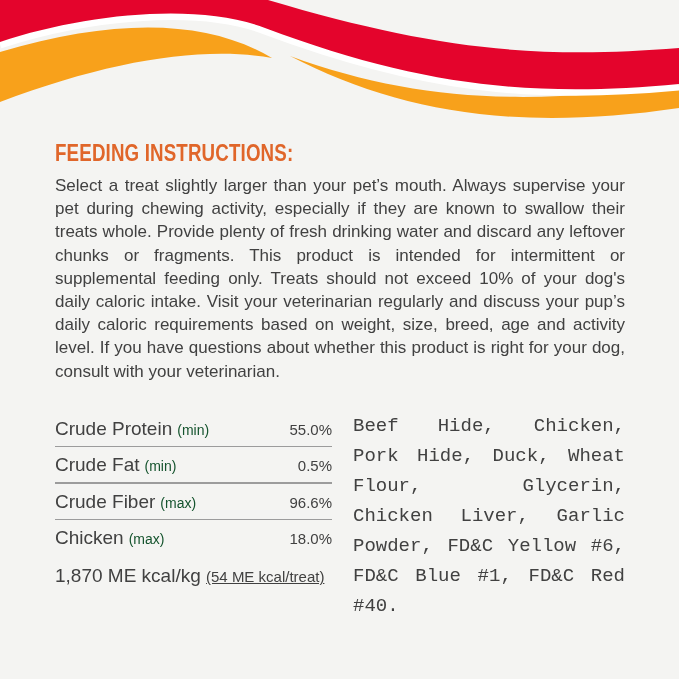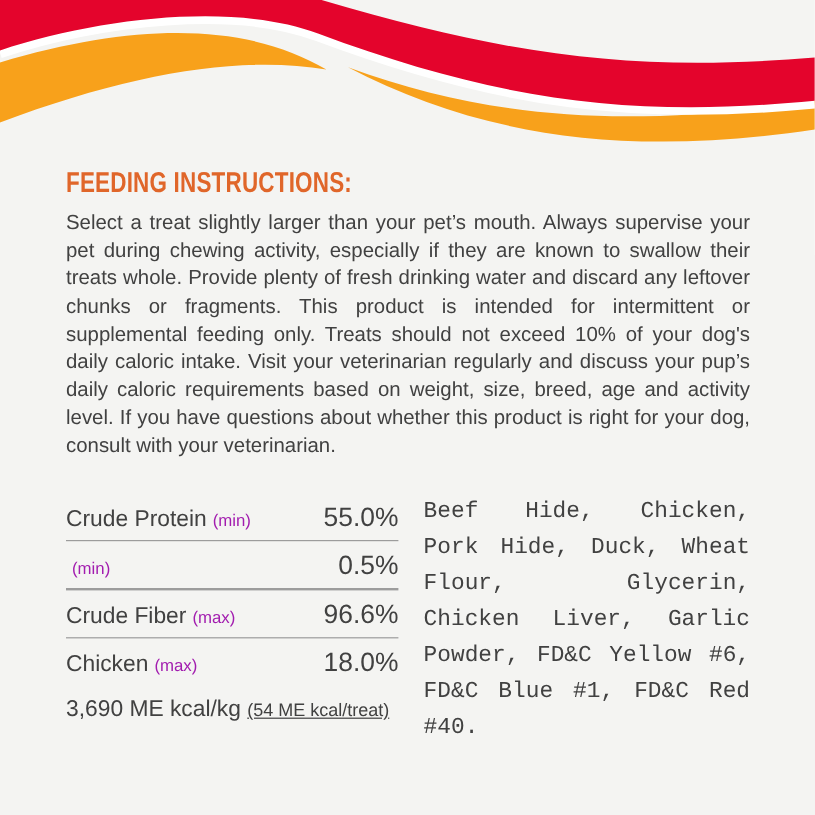--- a/index.html
+++ b/index.html
@@ -39,22 +39,22 @@
   .col-left{flex:0 0 277px;}
   .col-right{flex:1;margin-left:21px;}
   .ga-table{margin-top:10px;}
   .ga-row{
     display:flex;
     align-items:baseline;
     padding:7px 0 6px 0;
     font-size:19px;
     justify-content:center;
   }
-  .ga-row .qual{font-size:14px;margin-left:5px;color:#a21caf;}
-  .ga-row .val{margin-left:auto;font-size:22px;}
+  .ga-row .qual{font-size:14px;margin-left:5px;color:#14532d;}
+  .ga-row .val{margin-left:auto;font-size:15px;}
   .ga-divider{height:1.5px;background:#9c9c9c;border:0;margin:0;}
   .calorie-hd{margin-top:14px;}
   .calorie-line{
     margin-top:10px;
     font-size:19px;
     white-space:nowrap;
   }
   .calorie-line .small{font-size:15px;text-decoration:underline;}
   .ingredients-text{
     margin:10px 0 0 0;
@@ -94,20 +94,21 @@
         <div class="ga-table">
 
           <div class="ga-row">
             <span>Crude Protein</span>
             <span class="qual">(min)</span>
             <span class="val">55.0%</span>
           </div>
           <div class="ga-divider"></div>
 
           <div class="ga-row">
+            <span>Crude Fat</span>
             <span class="qual">(min)</span>
             <span class="val">0.5%</span>
           </div>
           <div class="ga-divider"></div>
 
           <div class="ga-row">
             <span>Crude Fiber</span>
             <span class="qual">(max)</span>
             <span class="val">96.6%</span>
           </div>
@@ -116,21 +117,21 @@
           <div class="ga-row">
             <span>Chicken</span>
             <span class="qual">(max)</span>
             <span class="val">18.0%</span>
           </div>
 
         </div>
 
 
         <div class="calorie-line">
-          <span>3,690 ME kcal/kg </span><span class="small">(54 ME kcal/treat)</span>
+          <span>1,870 ME kcal/kg </span><span class="small">(54 ME kcal/treat)</span>
         </div>
       </div>
 
       <div class="col-right">
         <p class="ingredients-text">Beef Hide, Chicken, Pork Hide, Duck, Wheat Flour, Glycerin, Chicken Liver, Garlic Powder, FD&amp;C Yellow #6, FD&amp;C Blue #1, FD&amp;C Red #40.</p>
       </div>
 
     </div>
   </div>
 </div>

